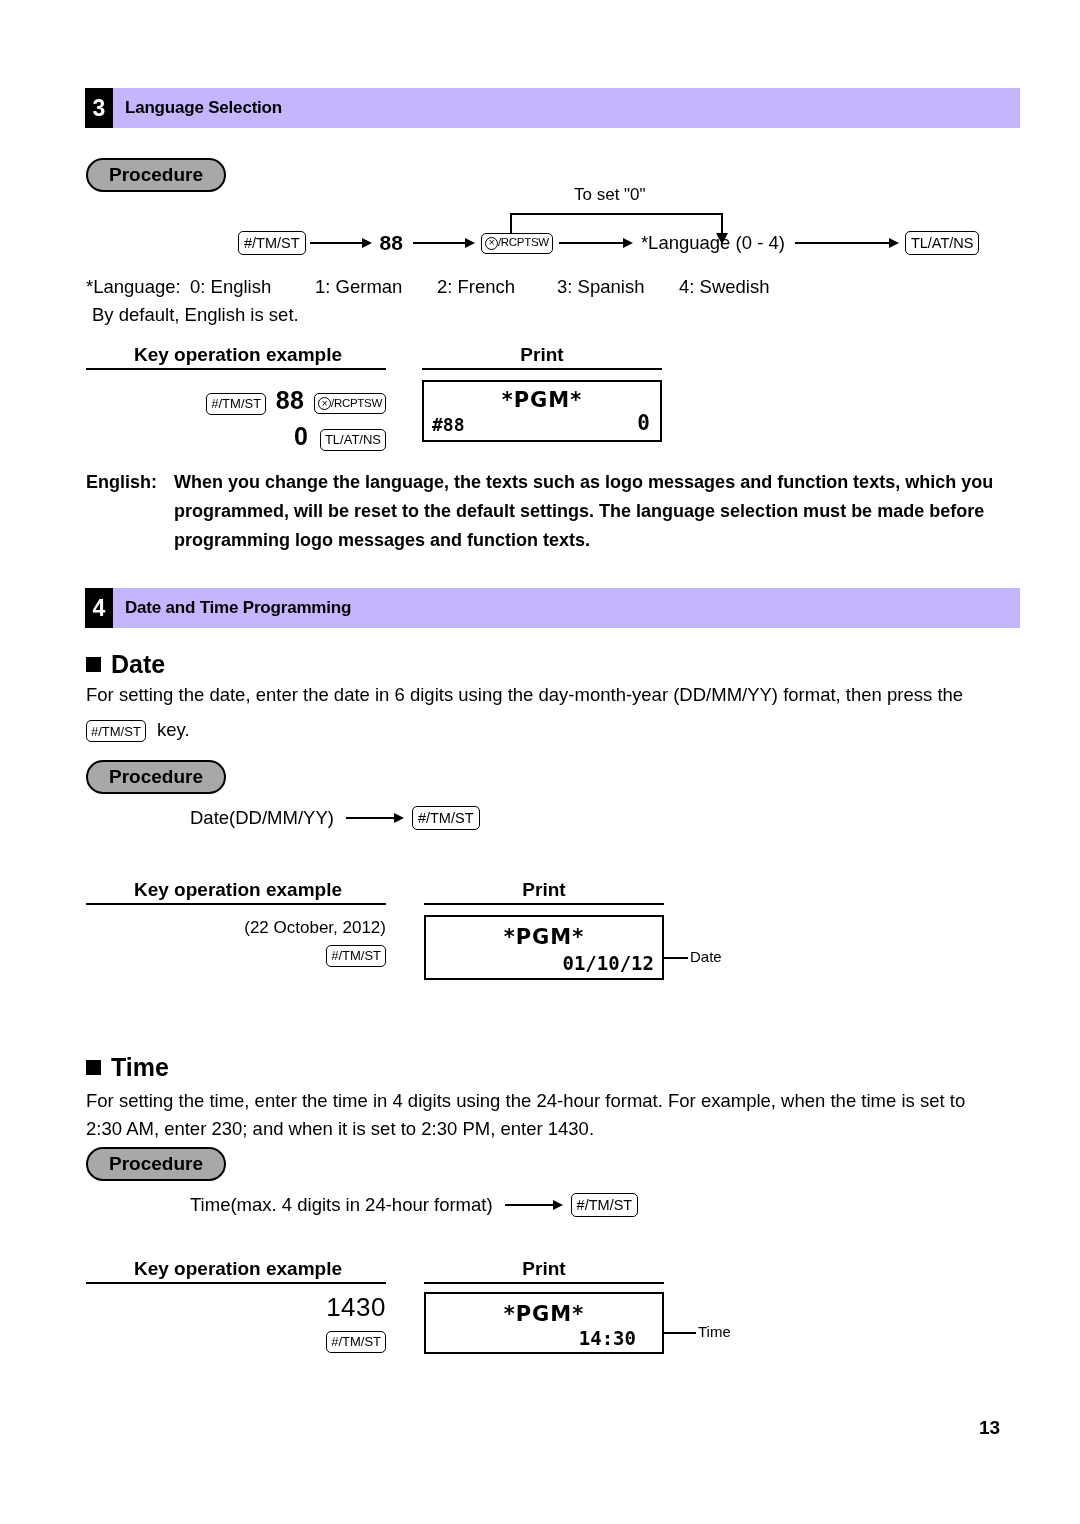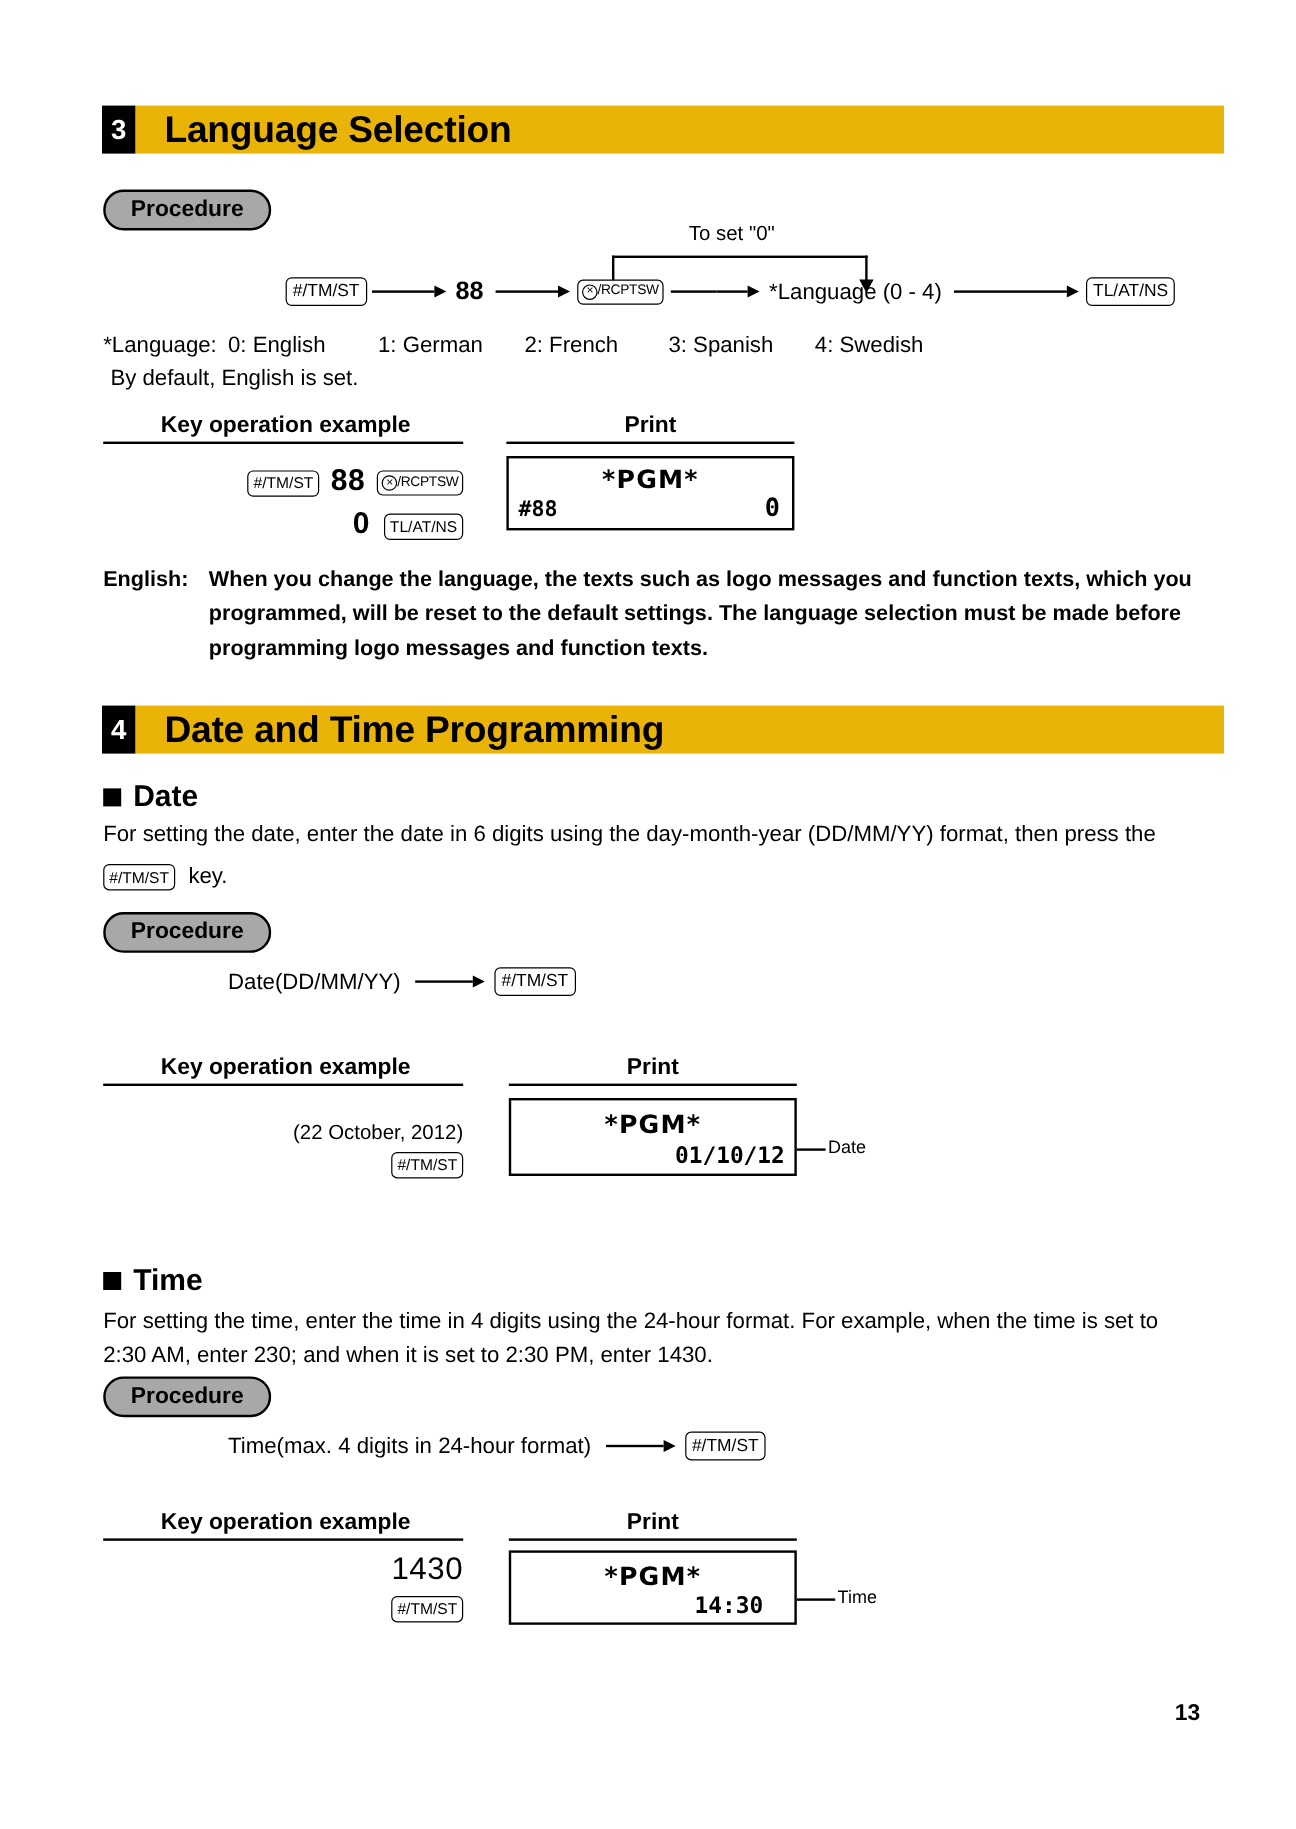--- a/index.html
+++ b/index.html
@@ -34,26 +34,26 @@
     background: #000000;
     color: #ffffff;
     font-size: 23px;
     font-weight: bold;
     display: flex;
     align-items: center;
     justify-content: center;
     flex: 0 0 28px;
   }
   .section-bar {
-    background: #eab308;
+    background: #c4b5fd;
     flex: 1 1 auto;
     display: flex;
     align-items: center;
-    padding-left: 24px;
-    font-size: 31px;
+    padding-left: 12px;
+    font-size: 17px;
     font-weight: bold;
     letter-spacing: -0.2px;
   }
 
   
   .procedure-pill {
     position: absolute;
     width: 140px;
     height: 34px;
     border: 2px solid #000000;
@@ -370,21 +370,21 @@
     </div>
   </div>
 
   <div class="col-title" style="left:92px; top:879px; width:292px;">Key operation example</div>
   <div class="rule" style="left:86px; top:903px; width:300px;"></div>
 
   <div class="col-title" style="left:424px; top:879px; width:240px;">Print</div>
   <div class="rule" style="left:424px; top:903px; width:240px;"></div>
 
   <div class="keyex" style="left:86px; top:916px; width:300px;">
-    <div class="sub" style="margin-top:18px;">(22 October, 2012)</div>
+    <div class="sub" style="margin-top:2px;">(22 October, 2012)</div>
     <div style="margin-top:5px;">
       <span class="keycap k-small">#/TM/ST</span>
     </div>
   </div>
 
   <div class="receipt" style="left:424px; top:915px; width:240px; height:65px;">
     <div class="pgm" style="top:8px; font-size:21px;">*PGM*</div>
     <div class="rcell" style="right:8px; top:35px; font-size:19px;">01/10/12</div>
   </div>
   <div class="callout-line" style="left:664px; top:957px; width:24px;"></div>

